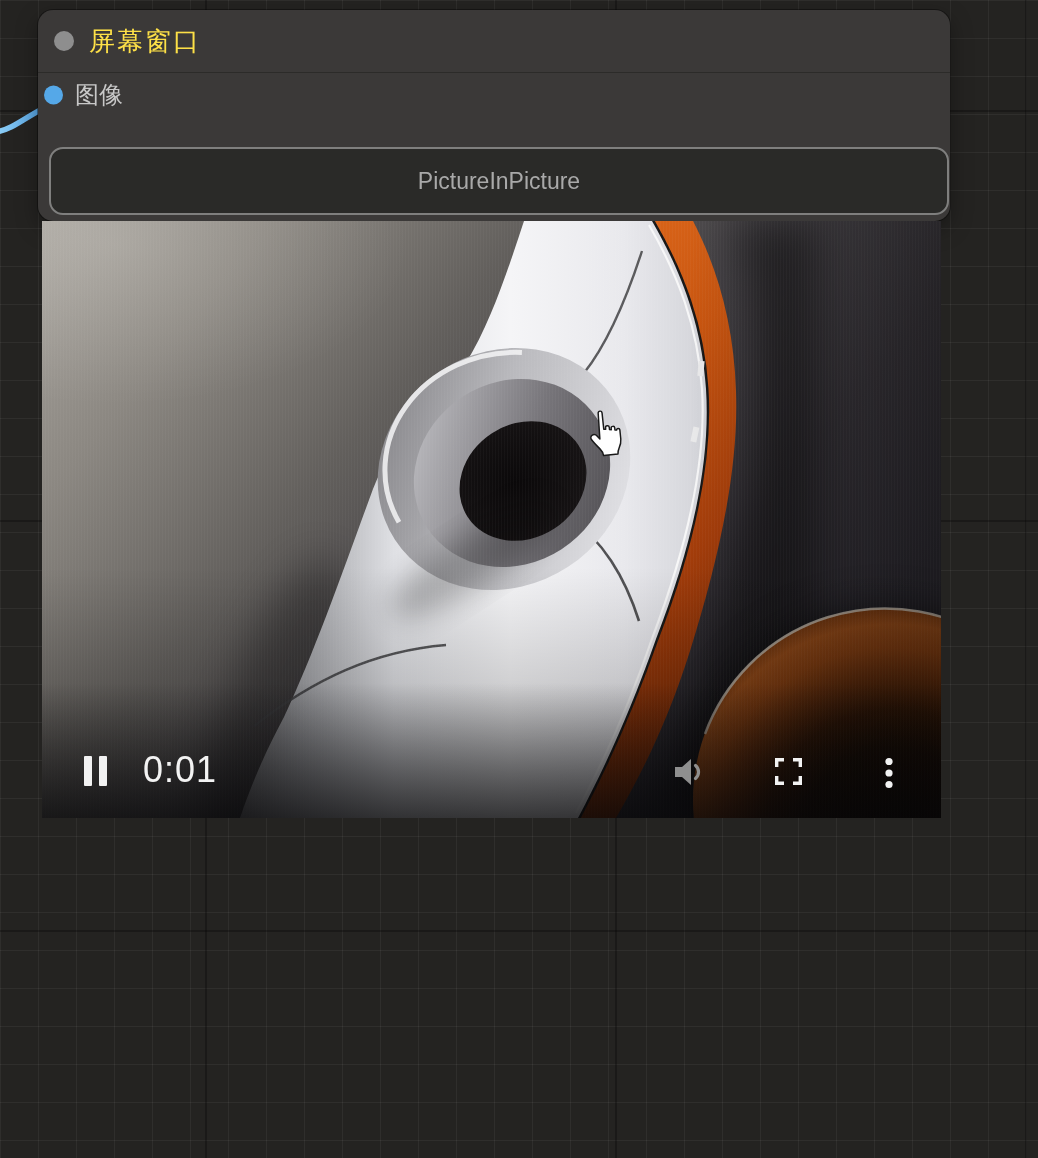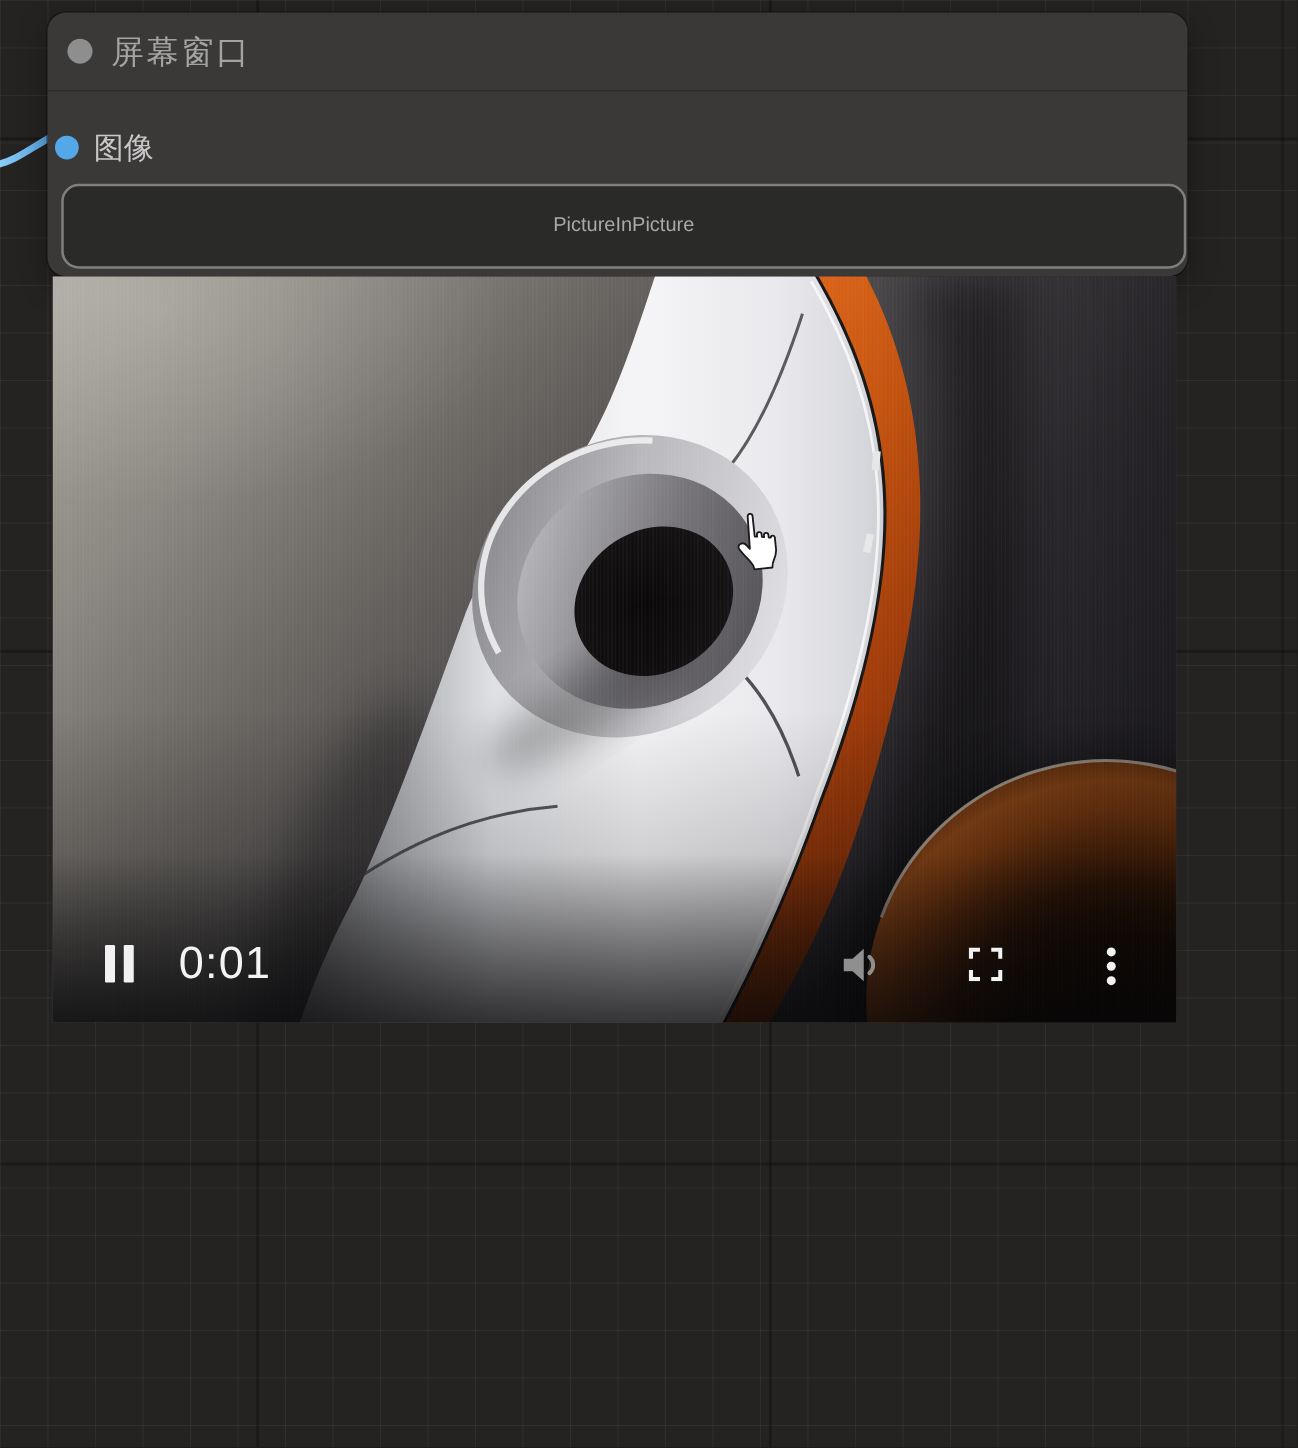--- a/index.html
+++ b/index.html
@@ -26,33 +26,33 @@
   .node{
     position:absolute;left:38px;top:10px;width:912px;height:211px;
     background:#3b3938;border-radius:15px;
     box-shadow:0 0 0 1px rgba(0,0,0,.35), 0 8px 22px rgba(0,0,0,.35);
   }
   .node-header{
     height:62px;display:flex;align-items:center;padding-left:16px;
     border-bottom:1px solid #2c2b29;
   }
   .hdr-dot{width:20px;height:20px;border-radius:50%;background:#8e8e8e;margin-right:15px;flex:none;}
-  .node-title{font-size:26px;color:#a3a3a3;letter-spacing:2px;}
-  .port-row{position:relative;height:34px;margin-top:28px;}
+  .node-title{font-size:26px;color:#fde047;letter-spacing:2px;}
+  .port-row{position:relative;height:34px;margin-top:5px;}
   .port-dot{
     position:absolute;left:6px;top:50%;transform:translateY(-50%);
     width:19px;height:19px;border-radius:50%;background:#55a8e8;
   }
   .port-label{position:absolute;left:37px;top:50%;transform:translateY(-50%);
     font-size:24px;color:#c8c8c8;}
   .pip-button{
     position:absolute;left:11px;top:137px;width:884px;height:62px;
     background:#2a2a28;border:2px solid #7f7f7e;border-radius:14px;
     display:flex;align-items:center;justify-content:center;
-    color:#a9a9a9;font-size:16px;cursor:pointer;box-sizing:content-box;
+    color:#a9a9a9;font-size:23px;cursor:pointer;box-sizing:content-box;
   }
 
   
   .video{
     position:absolute;left:42px;top:221px;width:899px;height:597px;
     background:#3a383a;overflow:hidden;
   }
   .scene-svg{position:absolute;inset:0;}
   .striations{
     position:absolute;inset:0;pointer-events:none;opacity:.55;

